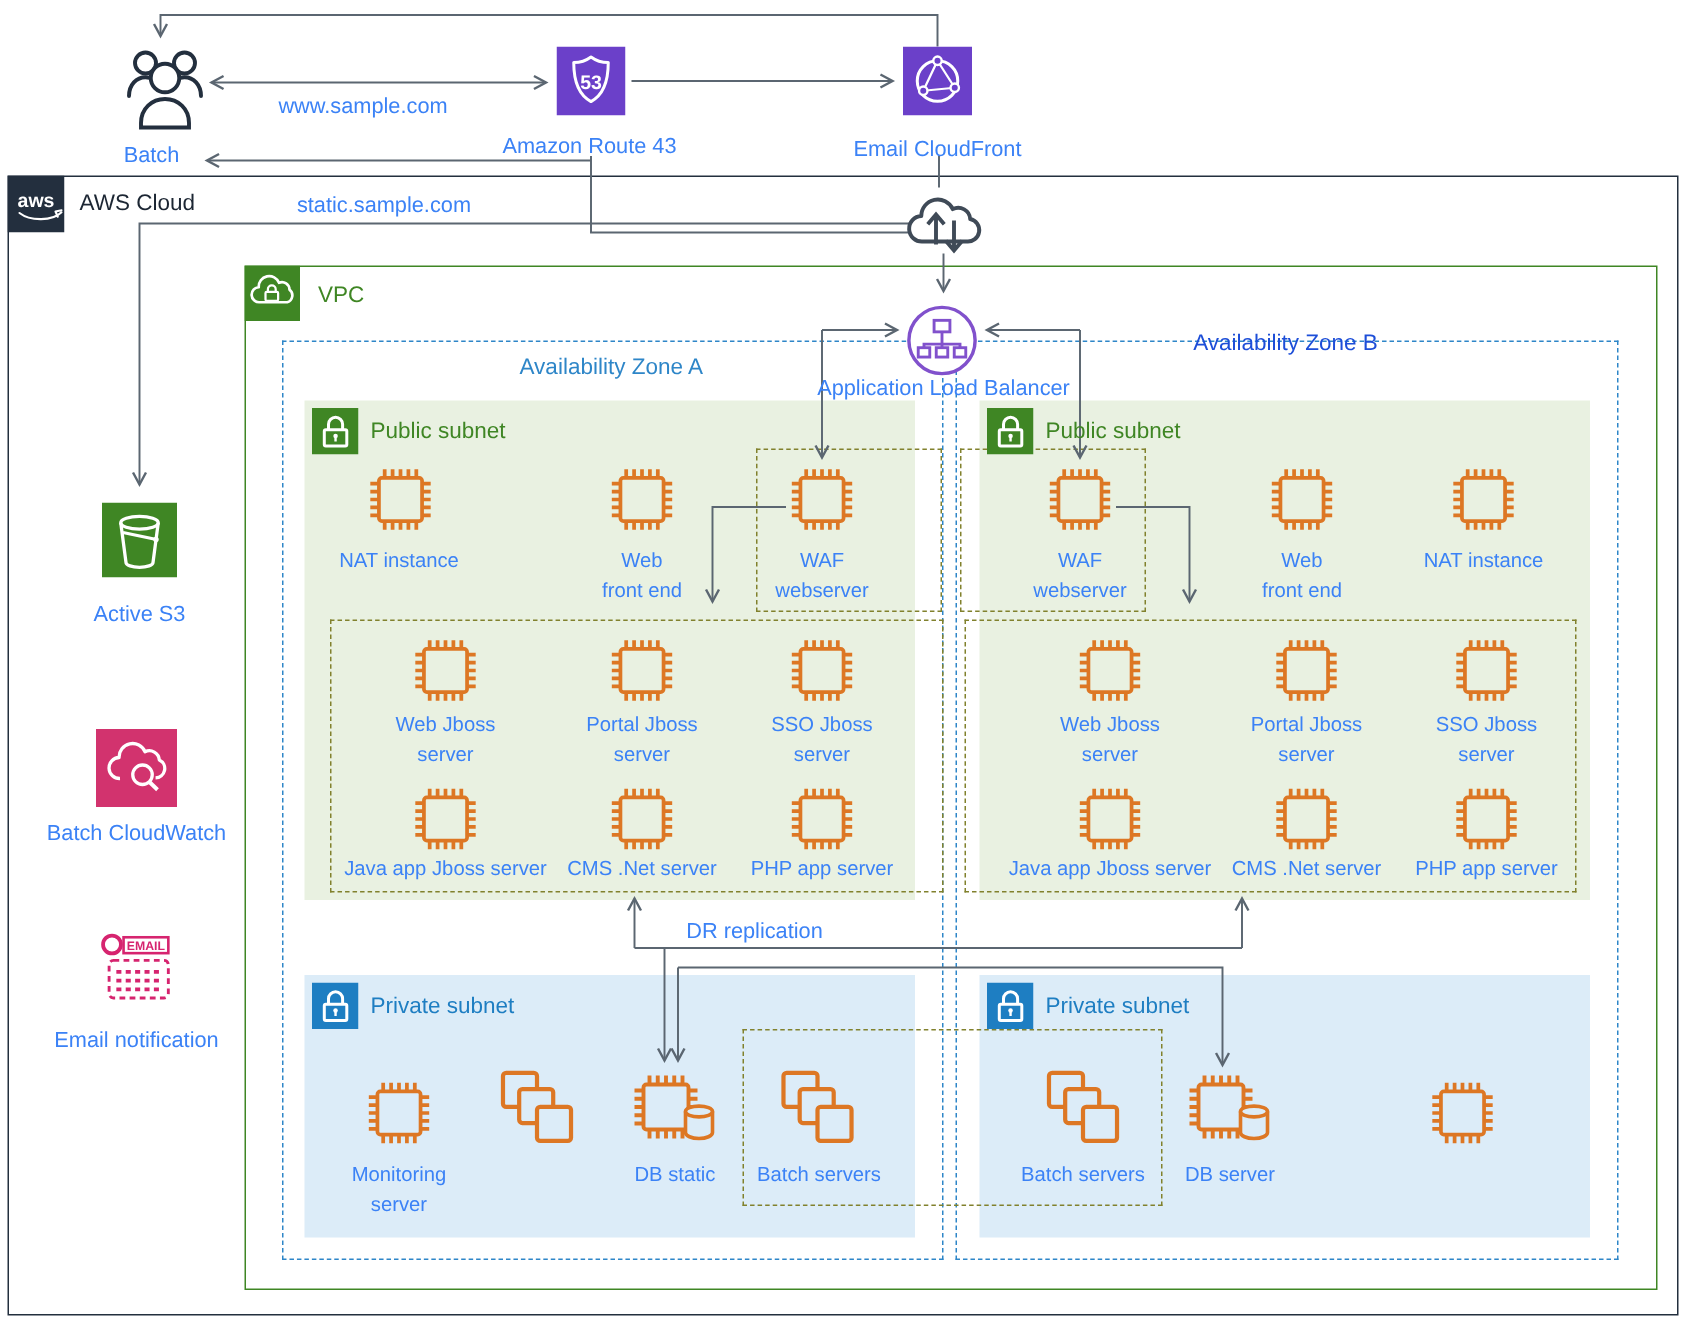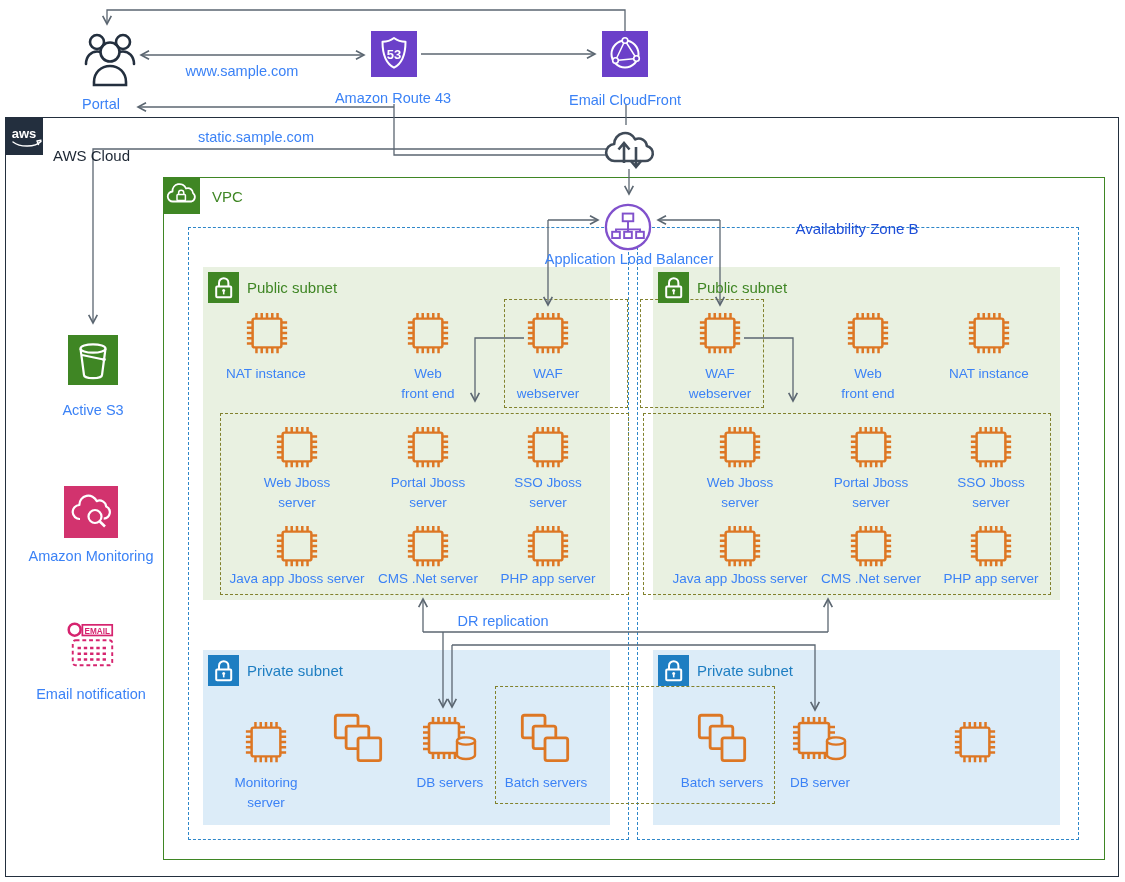--- a/index.html
+++ b/index.html
@@ -2,21 +2,21 @@
 <html><head>
 <meta charset="utf-8">
 <style>
   html,body{margin:0;padding:0;background:#fff;font-family:"Liberation Sans",sans-serif;}
   #canvas{position:relative;width:1125px;height:882px;background:#fff;overflow:hidden;}
   .lbl{position:absolute;font-size:13.5px;color:#3b82f6;text-align:center;white-space:pre-line;line-height:1.5;z-index:6;}
   .lbl.big{font-size:14.5px;}
   .hdr{position:absolute;font-size:15px;z-index:6;white-space:nowrap;}
   .green-t{color:#3f8624;}
   .blue-t{color:#1e7ec2;}
-  .dark-t{color:#1c2633;margin-top:20px;}
+  .dark-t{color:#1c2633;}
   .bg-green{position:absolute;background:#e9f1e1;z-index:1;}
   .bg-blue{position:absolute;background:#dcecf8;z-index:1;}
   .box-cloud{position:absolute;border:1px solid #232f3e;z-index:0;}
   .box-vpc{position:absolute;border:1px solid #3f8624;z-index:0;}
   .box-az{position:absolute;border:1px dashed #2e86c8;z-index:2;}
   .box-olive{position:absolute;border:1.5px dashed #81812d;z-index:2;}
   svg.ic{position:absolute;z-index:4;}
   .orange{color:#dd7724;}
   .navy{color:#232f3e;}
   #lines{position:absolute;left:0;top:0;z-index:3;pointer-events:none;}
@@ -77,21 +77,21 @@
   <svg class="ic navy" style="left:84px;top:28px" width="52" height="62" viewBox="0 0 52 62">
     <g fill="#fff" stroke="currentColor" stroke-width="2.6" stroke-linecap="round">
       <circle cx="13" cy="14" r="7"></circle>
       <path d="M2,36 c0,-7.5 5,-12.5 11,-12.5 c3.8,0 7,1.8 9,4.8"></path>
       <circle cx="39" cy="14" r="7"></circle>
       <path d="M50,36 c0,-7.5 -5,-12.5 -11,-12.5 c-3.8,0 -7,1.8 -9,4.8"></path>
       <circle cx="26" cy="24" r="9.5"></circle>
       <path d="M10,57 v-3 c0,-9.5 7.2,-16 16,-16 s16,6.5 16,16 v3 z"></path>
     </g>
   </svg>
-  <div class="lbl big" style="left:71px;top:94px;width:60px">Portal</div>
+  <div class="lbl big" style="left:71px;top:94px;width:60px">Batch</div>
 
   <svg class="ic" style="left:371px;top:31px" width="46" height="46" viewBox="0 0 46 46">
     <rect width="46" height="46" fill="#6b40c9"></rect>
     <path d="M23,7 c3.5,2.6 8,3.7 11.5,3.7 c0,11 -3,21.5 -11.5,26 c-8.5,-4.5 -11.5,-15 -11.5,-26 c3.5,0 8,-1.1 11.5,-3.7 z" fill="none" stroke="#fff" stroke-width="2" stroke-linejoin="round"></path>
     <text x="23" y="28" font-size="13" font-weight="bold" fill="#fff" text-anchor="middle" font-family="Liberation Sans,sans-serif">53</text>
   </svg>
   <div class="lbl big" style="left:320px;top:88px;width:146px">Amazon Route 43</div>
 
   <svg class="ic" style="left:602px;top:31px" width="46" height="46" viewBox="0 0 46 46">
     <rect width="46" height="46" fill="#6b40c9"></rect>
@@ -155,34 +155,35 @@
     <circle cx="36" cy="24.6" r="1.8" fill="#fff"></circle>
   </svg>
   <div class="lbl big" style="left:43px;top:400px;width:100px">Active S3</div>
 
   <svg class="ic" style="left:64px;top:486px" width="54" height="52" viewBox="0 0 54 52">
     <rect width="54" height="52" fill="#d2336e"></rect>
     <path d="M16,33 a7,7 0 0 1 -0.6,-14 a9,9 0 0 1 17.3,-3.8 a6.6,6.6 0 0 1 9.5,5.4 a6.3,6.3 0 0 1 -2.5,12" fill="none" stroke="#fff" stroke-width="2.2" stroke-linejoin="round"></path>
     <circle cx="31" cy="30.5" r="6.5" fill="none" stroke="#fff" stroke-width="2.2"></circle>
     <path d="M35.8,35.5 L41,40.5" stroke="#fff" stroke-width="2.6"></path>
   </svg>
-  <div class="lbl big" style="left:11px;top:546px;width:160px">Amazon Monitoring</div>
+  <div class="lbl big" style="left:11px;top:546px;width:160px">Batch CloudWatch</div>
 
   <svg class="ic" style="left:66px;top:621px" width="52" height="52" viewBox="0 0 54 54">
     <g stroke="#d6246f" fill="none">
       <circle cx="9" cy="9" r="6.2" stroke-width="2.6"></circle>
       <rect x="17" y="4" width="31" height="11" stroke-width="1.8"></rect>
       <rect x="7" y="20" width="41" height="26" rx="3" stroke-width="2" stroke-dasharray="4,3"></rect>
       <path d="M12,28 H43 M12,34 H43 M12,40 H43" stroke-width="2.6" stroke-dasharray="3.5,3"></path>
     </g>
     <text x="32.5" y="13" font-size="8.5" font-weight="bold" fill="#d6246f" text-anchor="middle" font-family="Liberation Sans,sans-serif">EMAIL</text>
   </svg>
   <div class="lbl big" style="left:21px;top:684px;width:140px">Email notification</div>
 
   <div class="box-az" style="left:188px;top:227px;width:439px;height:611px"></div>
+  <div class="hdr" style="left:188px;top:236px;width:439px;text-align:center;color:#2e86c8">Availability Zone A</div>
   <div class="box-az" style="left:637px;top:227px;width:440px;height:611px"></div>
   <div class="hdr" style="left:637px;top:220px;width:440px;text-align:center;color:#1d4ed8">Availability Zone B</div>
 
   <div class="bg-green" style="left:203px;top:267px;width:407px;height:333px"></div>
   <div class="bg-green" style="left:653px;top:267px;width:407px;height:333px"></div>
   <div class="bg-blue" style="left:203px;top:650px;width:407px;height:175px"></div>
   <div class="bg-blue" style="left:653px;top:650px;width:407px;height:175px"></div>
 
   <svg class="ic" style="left:208px;top:272px" width="31" height="31" viewBox="0 0 31 31">
       <rect width="31" height="31" fill="#3f8624"></rect>
@@ -307,21 +308,21 @@
   <svg class="ic orange" style="left:331px;top:712px" width="54" height="54" viewBox="0 0 50 50">
       <use href="#g-stack"></use>
     </svg>
   <svg class="ic orange" style="left:420px;top:714px" width="60" height="52" viewBox="0 0 60 52">
     <use href="#g-chip"></use>
     <g fill="#dcecf8" stroke="currentColor" stroke-width="2.4">
       <path d="M37,27 v14 c0,2.2 4,4 9,4 s9,-1.8 9,-4 v-14"></path>
       <ellipse cx="46" cy="27" rx="9" ry="3.6"></ellipse>
     </g>
   </svg>
-  <div class="lbl" style="left:390px;top:773px;width:120px">DB servers</div>
+  <div class="lbl" style="left:390px;top:773px;width:120px">DB static</div>
   <svg class="ic orange" style="left:518px;top:712px" width="54" height="54" viewBox="0 0 50 50">
       <use href="#g-stack"></use>
     </svg>
   <div class="lbl" style="left:486px;top:773px;width:120px">Batch servers</div>
 
   <svg class="ic orange" style="left:695px;top:712px" width="54" height="54" viewBox="0 0 50 50">
       <use href="#g-stack"></use>
     </svg>
   <div class="lbl" style="left:662px;top:773px;width:120px">Batch servers</div>
   <svg class="ic orange" style="left:790px;top:714px" width="60" height="52" viewBox="0 0 60 52">

